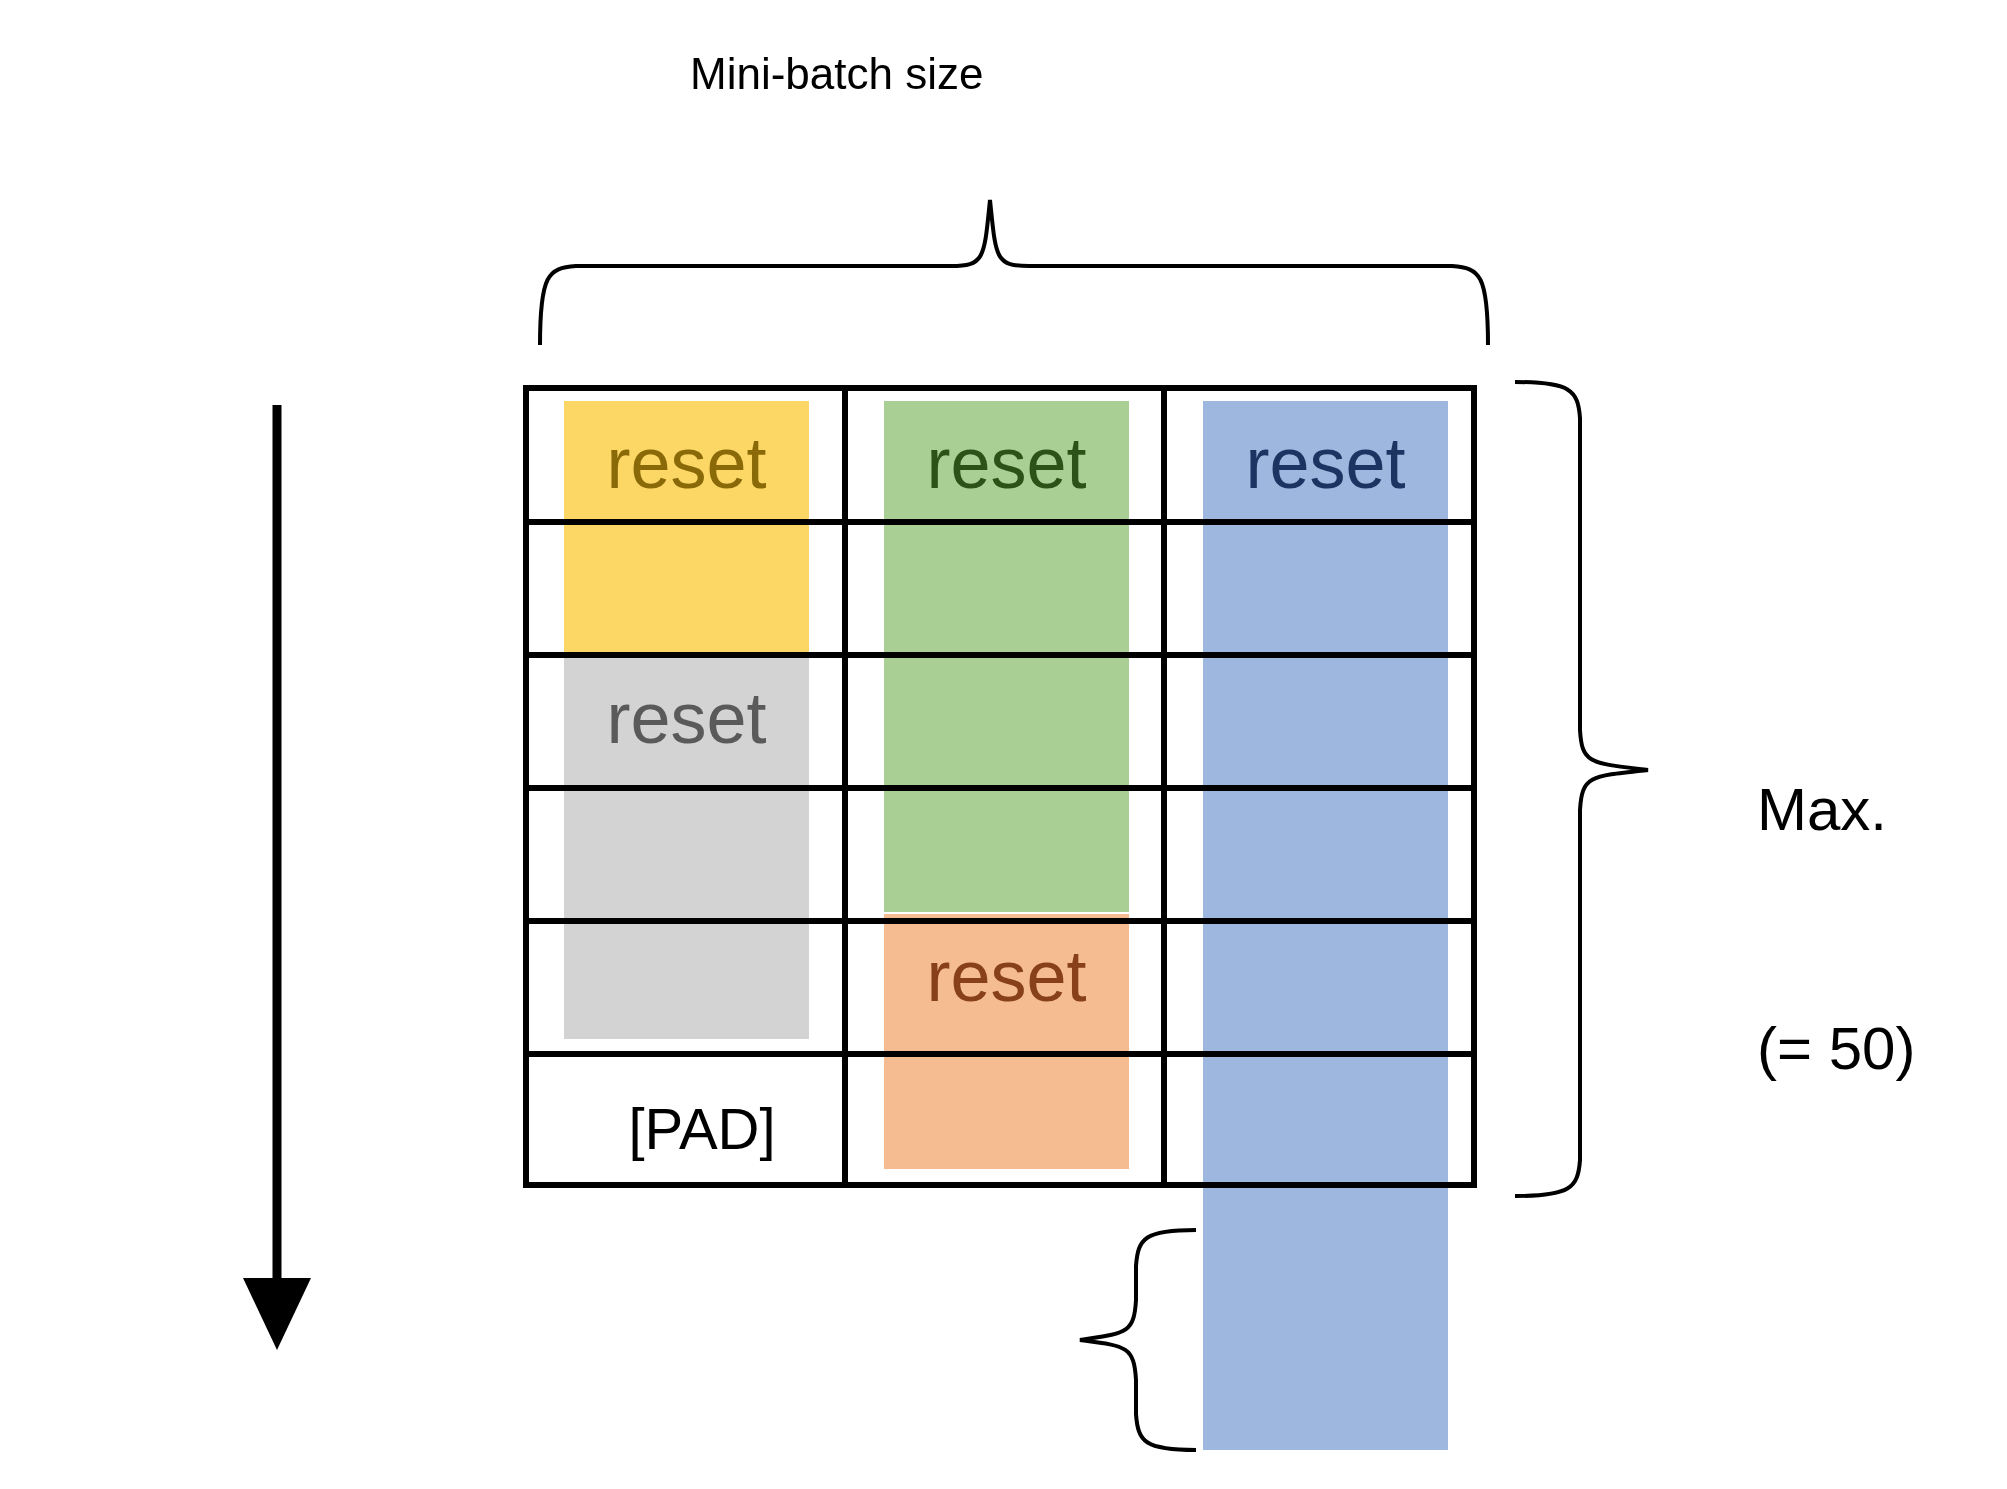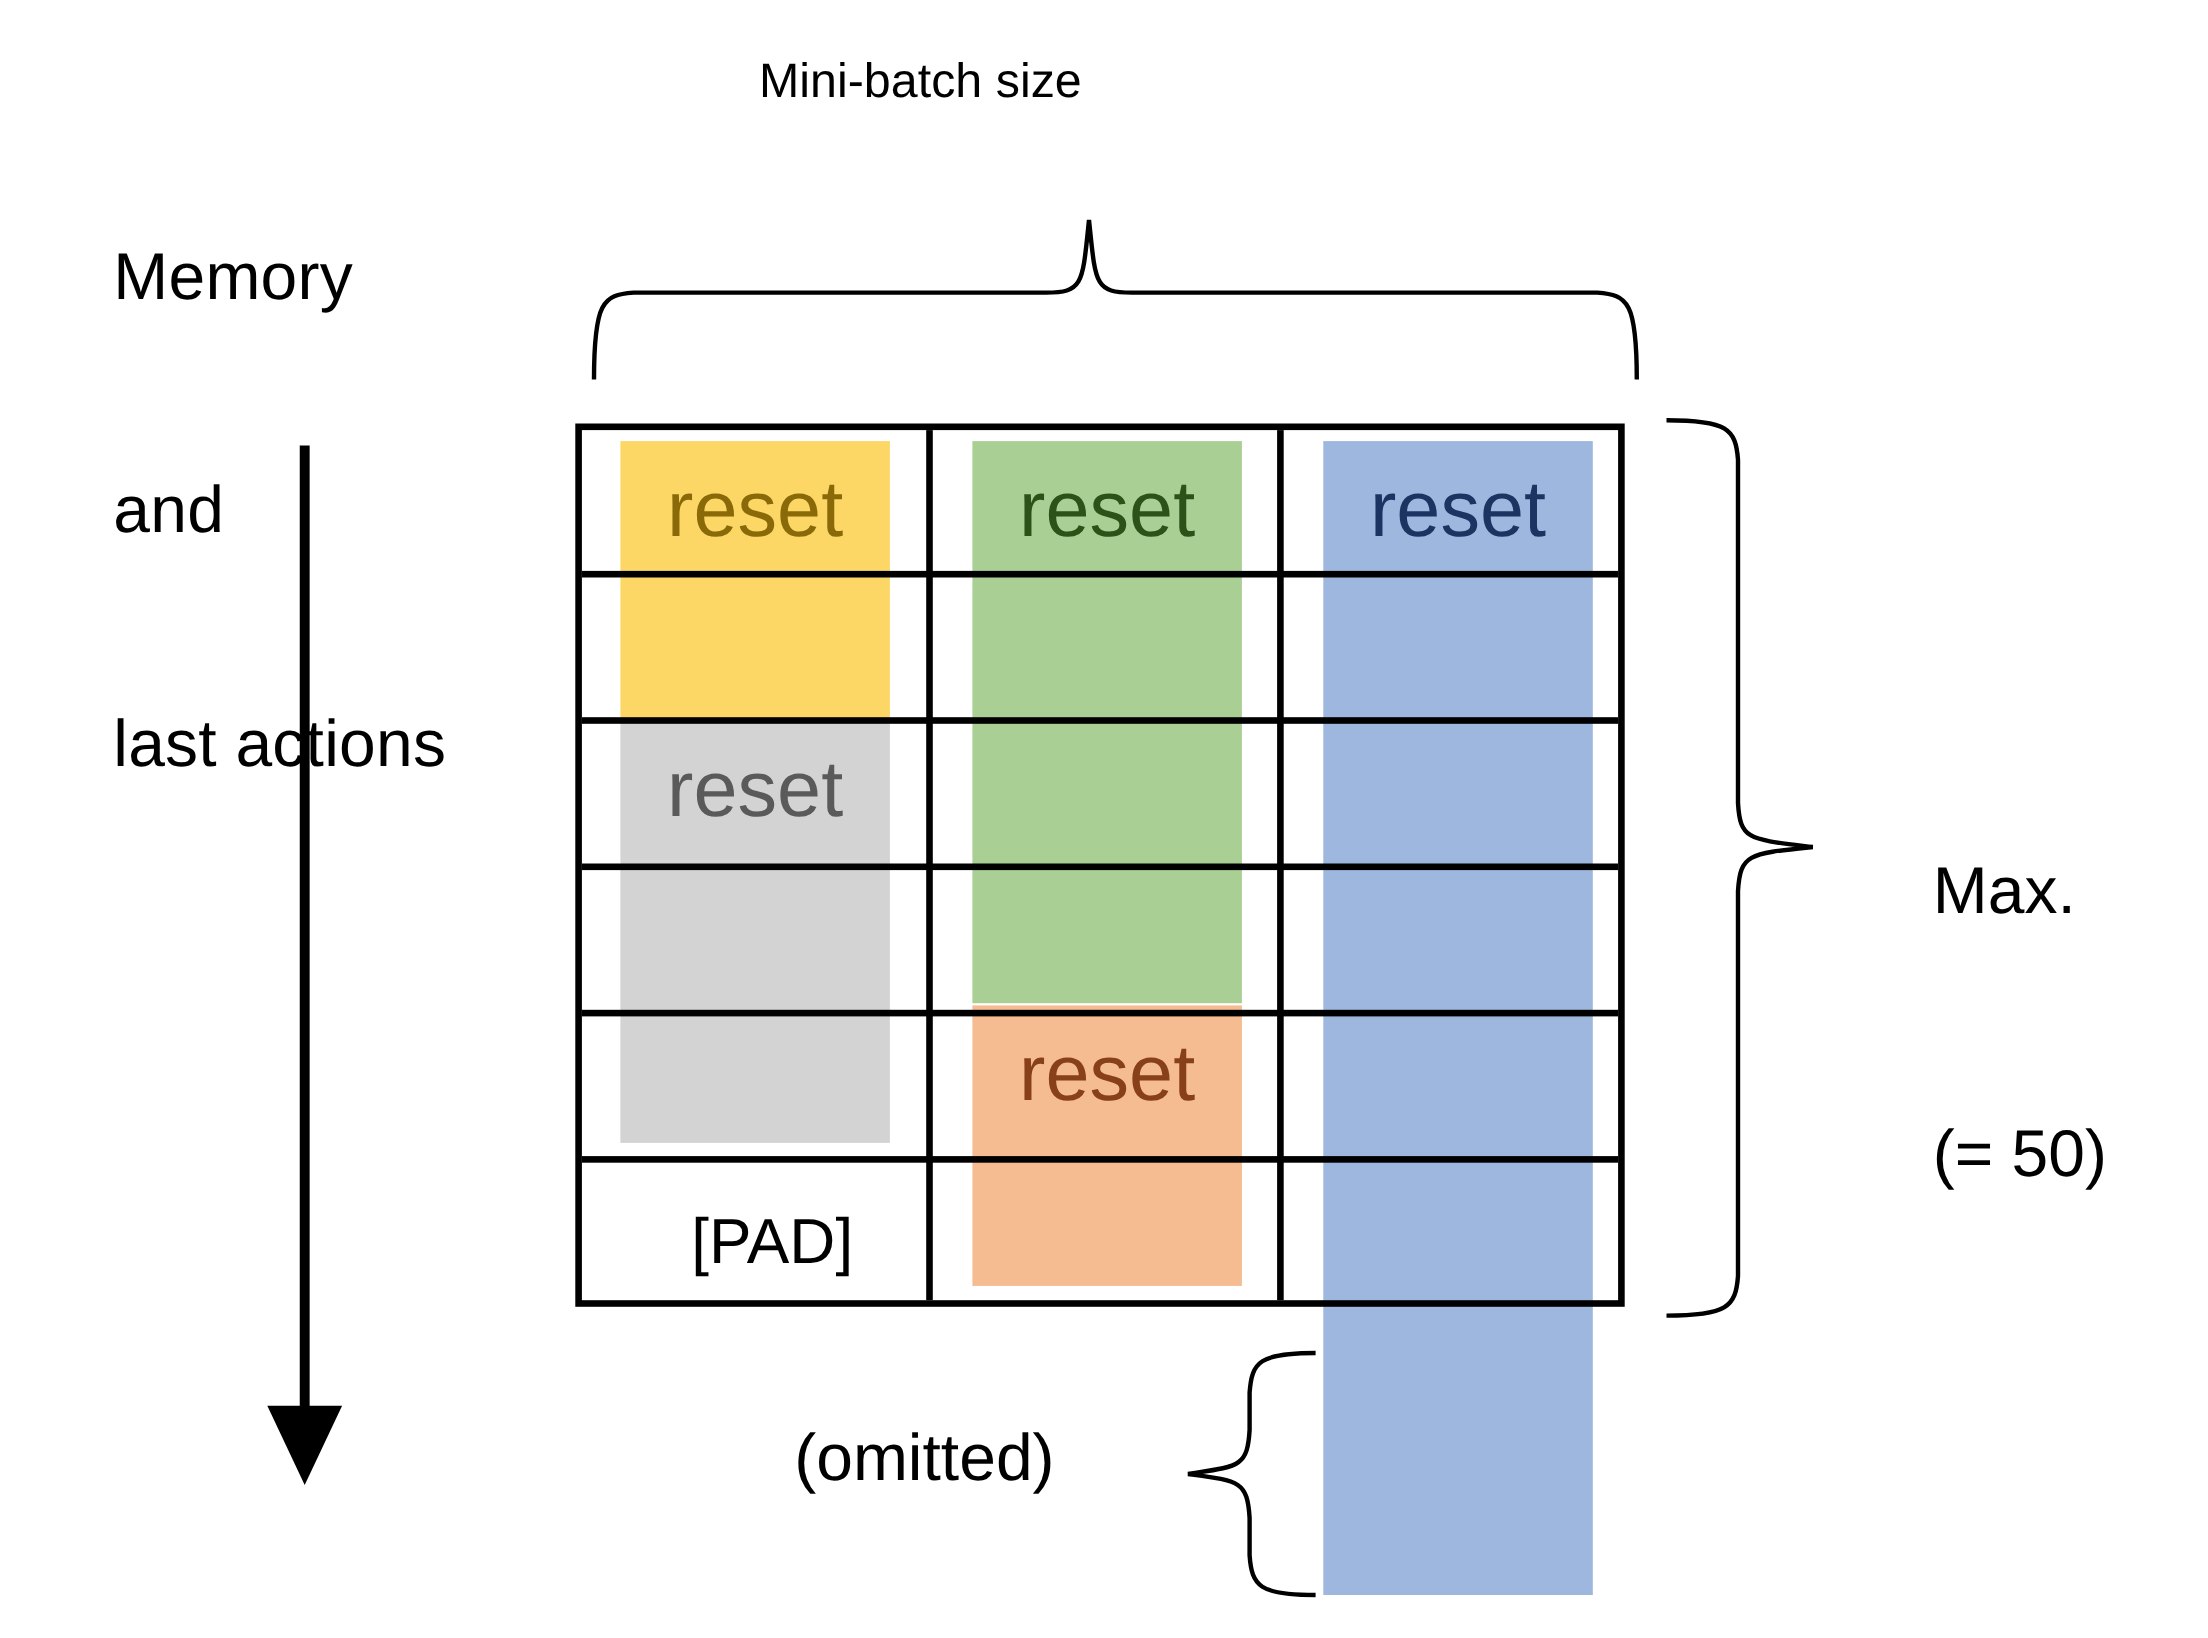--- a/index.html
+++ b/index.html
@@ -78,34 +78,28 @@
     position:absolute;z-index:4;text-align:center;white-space:pre;
     font-size:58px;
   }
   #pad-cell{left:523px;top:1070px;width:358px;line-height:118px;color:#000;}
 </style>
 </head>
 <body>
 
 <div id="stage">
 
-  <div class="txt" id="memory-label">
-    <div>Memory</div>
-    <div>and</div>
-    <div>last actions</div>
-  </div>
 
   <div class="txt" id="minibatch-label">Mini-batch size</div>
 
   <div class="txt" id="maxsteps-label">
     <div>Max.</div>
     <div>(= 50)</div>
   </div>
 
-  <div class="txt" id="omitted-label">(omitted)</div>
 
   <svg id="vector" viewBox="0 0 2007 1489">
 
     <g>
       <line x1="277" y1="405" x2="277" y2="1292" stroke="#000" stroke-width="9"></line>
       <polygon points="277,1350 243,1278 311,1278" fill="#000"></polygon>
     </g>
 
     <path fill="none" stroke="#000" stroke-width="4" d="M 540,345
          C 540,275 548,268 576,266

